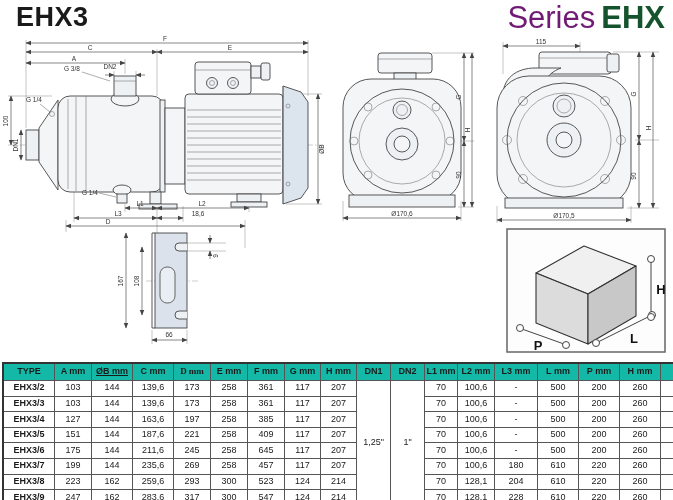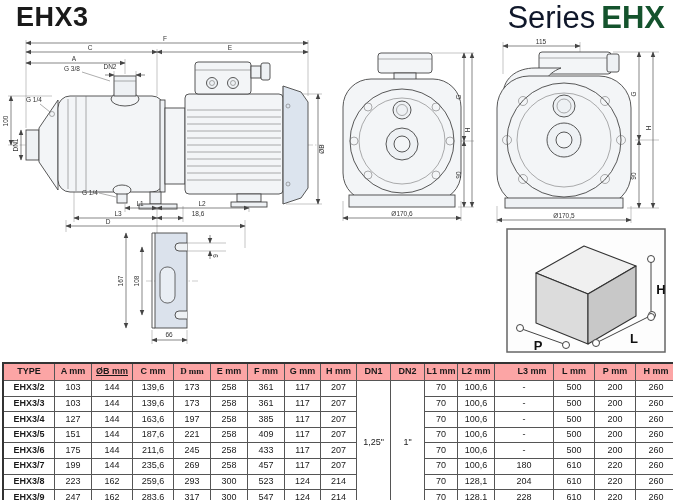--- a/index.html
+++ b/index.html
@@ -2,40 +2,40 @@
 <html><head>
 <meta charset="utf-8">
 <style>
   html,body{margin:0;padding:0;background:#fff;}
   #page{position:relative;width:673px;height:500px;background:#fff;overflow:hidden;
         font-family:"Liberation Sans",sans-serif;color:#1a1a1a;}
   .abs{position:absolute;}
   
   #model-title{left:16px;top:2px;font-size:27px;font-weight:bold;letter-spacing:.5px;}
   #series-title{right:8px;top:0px;font-size:31px;white-space:nowrap;}
-  #series-title .lt{color:#0f172a;font-weight:400;}
+  #series-title .lt{color:#701a75;font-weight:400;}
   #series-title .bd{color:#14532d;font-weight:bold;margin-left:6px;}
   
   svg{overflow:visible;}
   .ln{stroke:#454545;stroke-width:.9;fill:none;}
   .fl{stroke:#454545;stroke-width:.9;fill:#f3f5f7;}
   .fl2{stroke:#454545;stroke-width:.9;fill:#eef1f4;}
   .blu{stroke:#454545;stroke-width:.9;fill:#dce4ee;}
   .thin{stroke:#6b6b6b;stroke-width:.55;fill:none;}
   .ext{stroke:#8a8a8a;stroke-width:.5;fill:none;}
   .dim{stroke:#555;stroke-width:.7;fill:none;}
   .cl{stroke:#999;stroke-width:.5;fill:none;stroke-dasharray:6 2 1.5 2;}
   .lbl{font-size:6.5px;fill:#333;font-family:"Liberation Sans",sans-serif;}
   .lblb{font-size:13px;font-weight:bold;fill:#111;font-family:"Liberation Sans",sans-serif;}
   
   #spec-table{left:2px;top:362px;width:669px;border-collapse:collapse;table-layout:fixed;
               border:2px solid #333;}
   #spec-table th,#spec-table td{border:1px solid #555;text-align:center;vertical-align:middle;
               font-size:9px;padding:0;height:14.6px;line-height:1.1;overflow:hidden;}
-  #spec-table th{background:#fca5a5;font-weight:bold;height:16px;}
+  #spec-table th{background:#14b8a6;font-weight:bold;height:16px;}
   #spec-table td.type{font-weight:bold;}
 </style>
 </head>
 <body>
 
 <div id="page">
 
   <div class="abs" id="model-title">EHX3</div>
   <div class="abs" id="series-title">
     <span class="lt">Series</span><span class="bd">EHX</span>
@@ -305,21 +305,21 @@
           <th style="width: 40px;">C mm</th>
           <th style="width: 36px; font-family: Liberation Serif, serif;">D mm</th>
           <th style="width: 36px;">E mm</th>
           <th style="width: 36px;">F mm</th>
           <th style="width: 35px;">G mm</th>
           <th style="width: 35px;">H mm</th>
           <th style="width: 33px;">DN1</th>
           <th style="width: 33px;">DN2</th>
           <th style="width: 32px;">L1 mm</th>
           <th style="width: 36px;">L2 mm</th>
-          <th style="width: 42px; padding-left: 16px;">L3 mm</th>
+          <th style="width: 42px;">L3 mm</th>
           <th style="width: 40px;">L mm</th>
           <th style="width: 40px;">P mm</th>
           <th style="width: 40px;">H mm</th>
           <th style="width: 45px;">KG</th>
         </tr>
     </thead>
     <tbody>
         <tr>
           <td class="type">EHX3/2</td>
           <td>103</td>
@@ -394,21 +394,21 @@
           <td>260</td>
           <td>13</td>
         </tr>
         <tr>
           <td class="type">EHX3/6</td>
           <td>175</td>
           <td>144</td>
           <td>211,6</td>
           <td>245</td>
           <td>258</td>
-          <td>433</td>
+          <td>645</td>
           <td>117</td>
           <td>207</td>
           <td>70</td>
           <td>100,6</td>
           <td>-</td>
           <td>500</td>
           <td>200</td>
           <td>260</td>
           <td>14,2</td>
         </tr>

